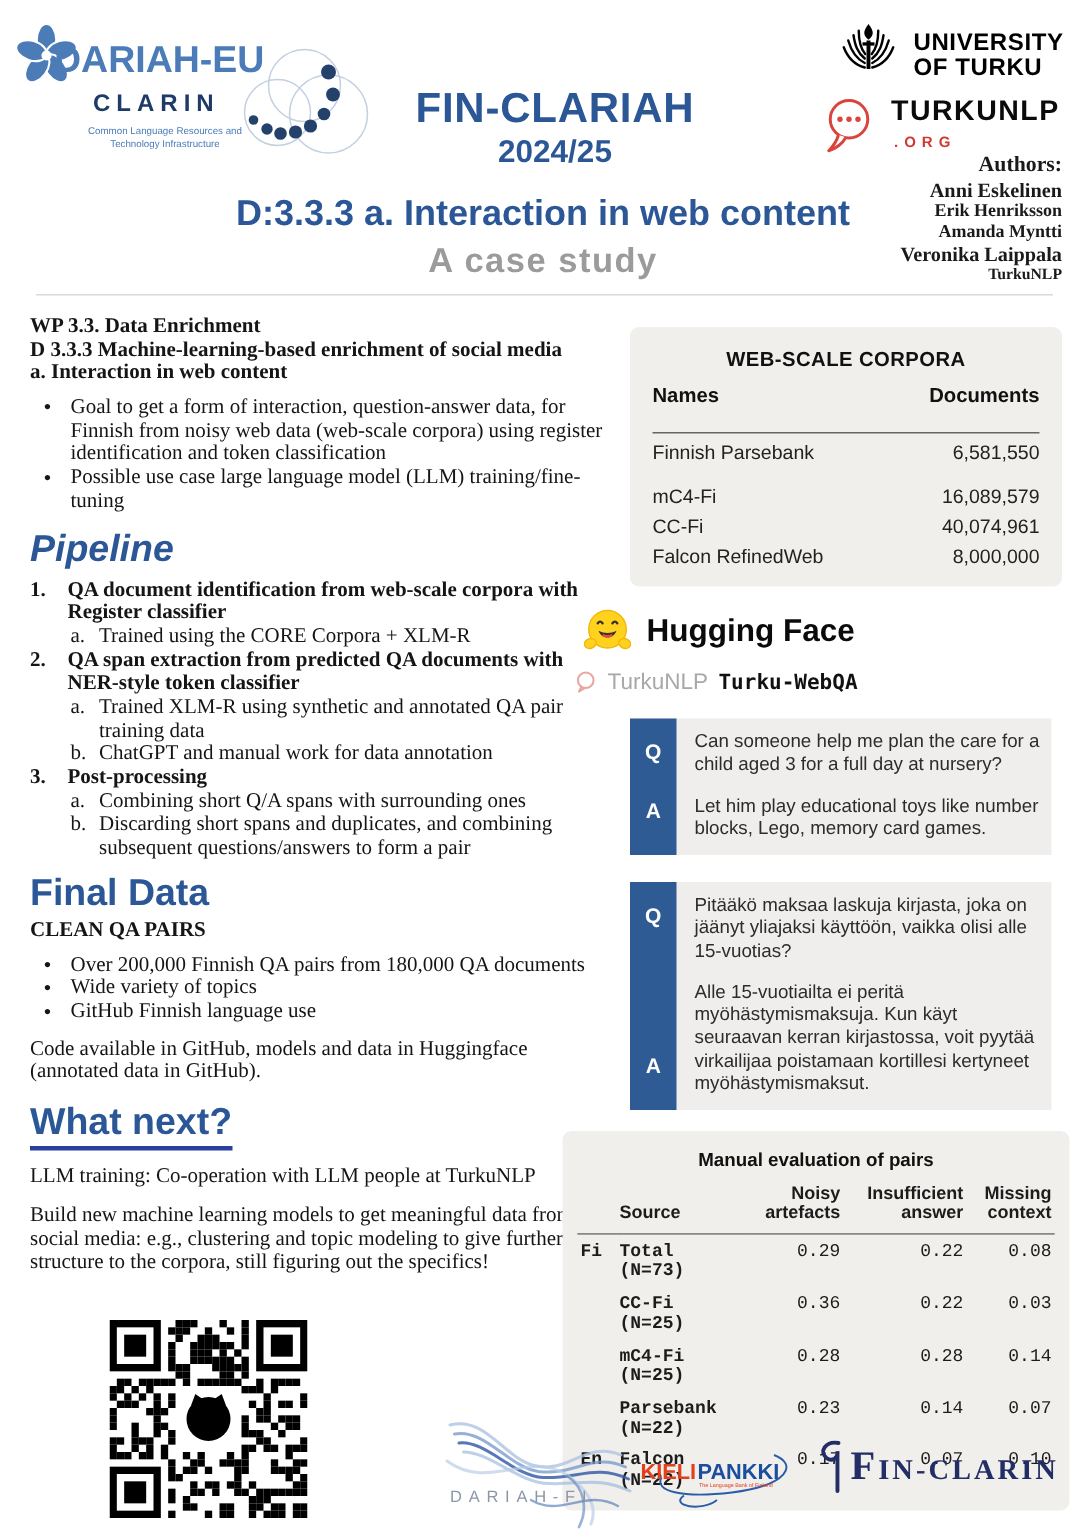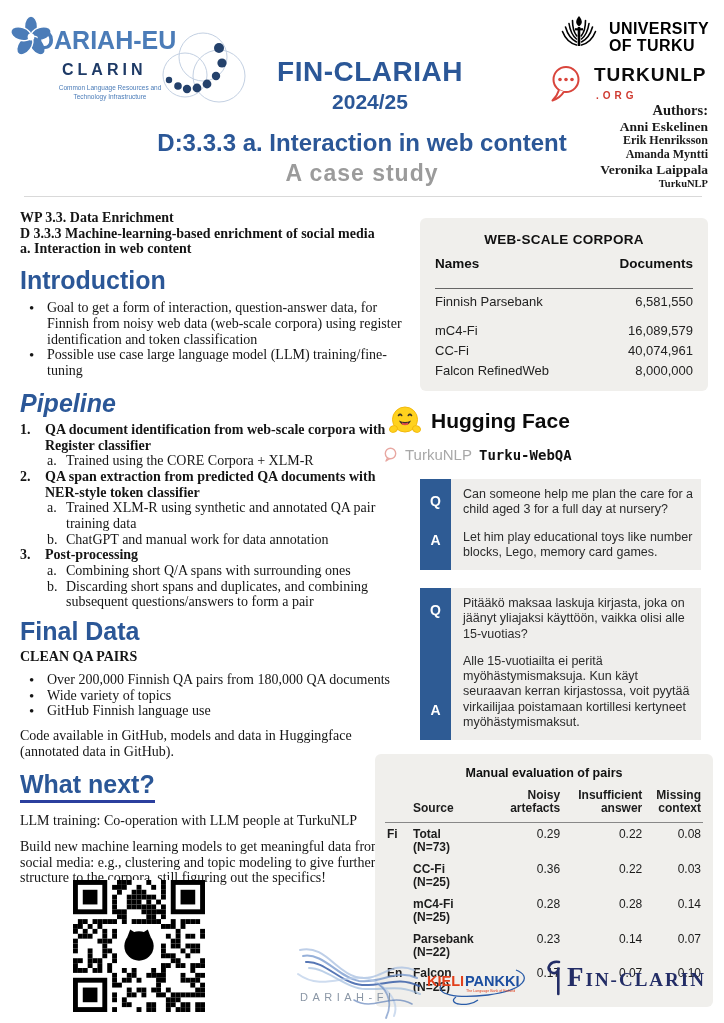--- a/index.html
+++ b/index.html
@@ -77,21 +77,21 @@
   .qbar .q { margin-top:14px; }
   .qbar .a { margin-top:auto; margin-bottom:22px; }
   .qcontent { padding:8px 8px 10px 12px; font-size:12.5px; line-height:1.22; color:#2c2c2c; }
   .qcontent .ans { margin-top:12px; }
   .evalbox { margin-top:14px; width:338px; padding:12px 10px 10px; }
   .evalbox h4 { font-size:12.5px; font-weight:700; text-align:center; color:#111; margin-bottom:7px; }
   table.eval { border-collapse:collapse; width:100%; font-size:12px; line-height:1.12; color:#1c1c1c; }
   .eval th { font-weight:700; vertical-align:bottom; padding:2px 2px 6px; border-bottom:1.2px solid #888; }
   .eval th.src { text-align:left; }
   .eval th.v { text-align:right; }
-  .eval td { padding:5px 2px 3px; vertical-align:top; }
+  .eval td { padding:5px 2px 3px; vertical-align:top;font-family:Liberation Mono, monospace; }
   .eval td.lang { font-weight:700; width:26px; }
   .eval td.srcc { font-weight:700; width:86px; }
   .eval td.v { text-align:right; }
   .eval .l2 { display:block; }
 
   
   .dariahfi { position:absolute; left:294px; top:944px; }
   .kieli    { position:absolute; left:424px; top:966px; }
   .fincl    { position:absolute; left:544px; top:958px; display:flex; align-items:center; gap:3px; }
   .fincl-text { display:inline-block; font:700 19px "Liberation Serif",serif; color:#232d66; letter-spacing:2px; }
@@ -188,21 +188,20 @@
   <div class="case-study">A case study</div>
   <div class="divider"></div>
 
   <section class="col-left">
     <div class="wp">
       <div>WP 3.3. Data Enrichment</div>
       <div>D 3.3.3 Machine-learning-based enrichment of social media</div>
       <div>a. Interaction in web content</div>
     </div>
 
-    <h2 class="sec">Introduction</h2>
     <ul class="b">
       <li>Goal to get a form of interaction, question-answer data, for Finnish from noisy web data (web-scale corpora) using register identification and token classification</li>
       <li>Possible use case large language model (LLM) training/fine-tuning</li>
     </ul>
 
     <h2 class="sec pipe">Pipeline</h2>
     <div class="plist">
       <div class="pitem">
         <span class="pnum">1.</span>
         <span class="ptitle">QA document identification from web-scale corpora with Register classifier</span>

